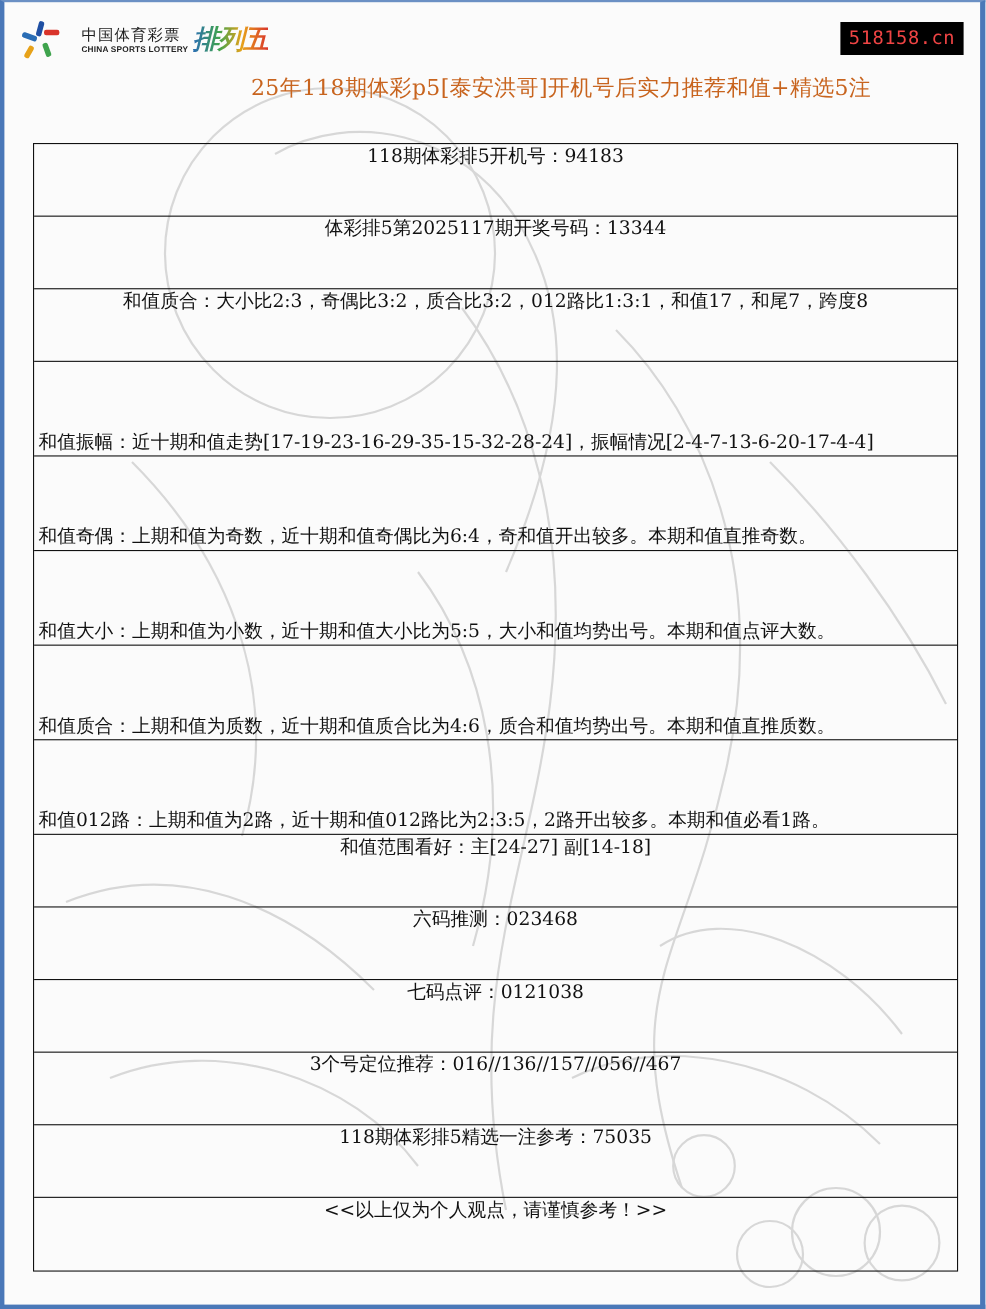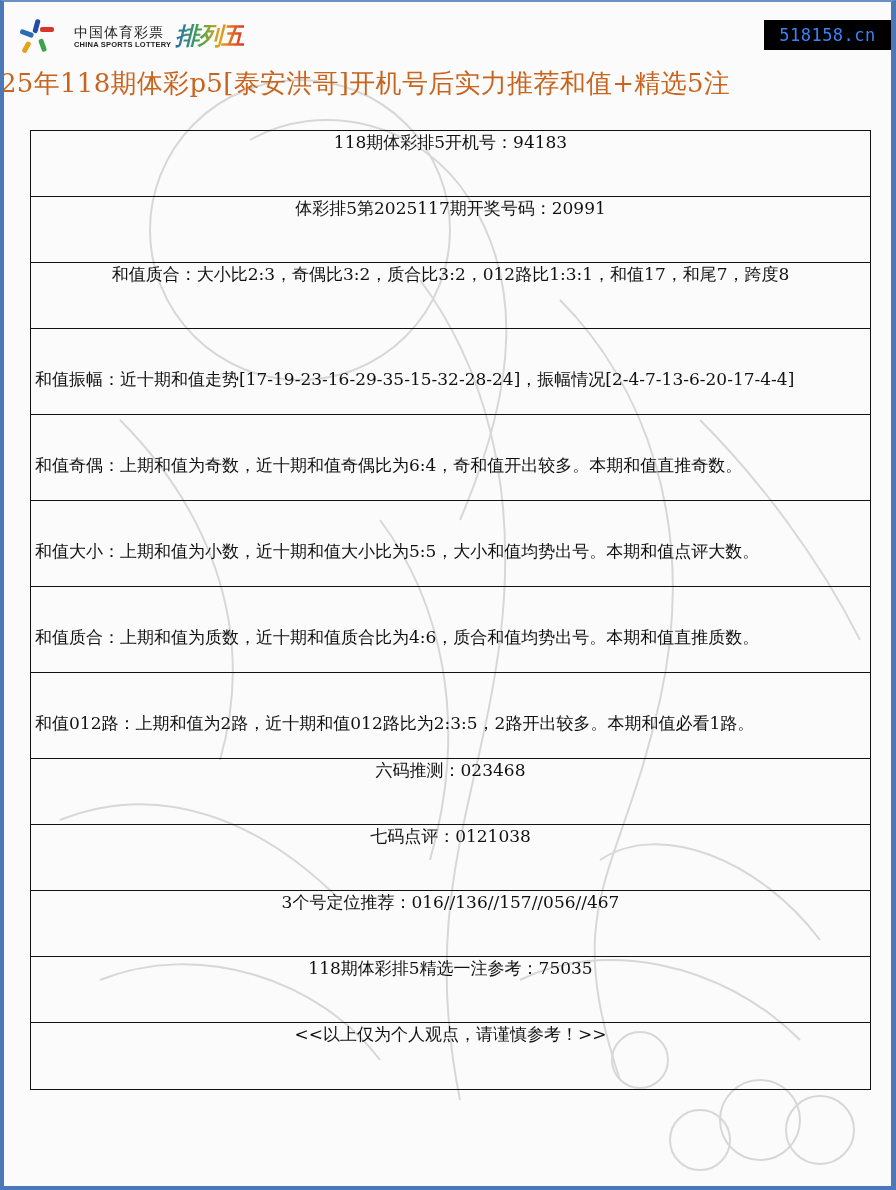--- a/index.html
+++ b/index.html
@@ -31,41 +31,41 @@
     .logo-en {
       font-family: "Liberation Sans", sans-serif; font-size: 7.5px; font-weight: bold; color: #222; letter-spacing: 0.2px;
     }
     .logo-game {
       margin-left: 4px; font-family: "DejaVu Sans", sans-serif; font-weight: bold; font-style: italic;
       font-size: 24px; letter-spacing: -1px; line-height: 30px;
       background: linear-gradient(90deg, #2a6db5 0%, #3fa34d 35%, #e7a21a 65%, #d9342b 100%);
       -webkit-background-clip: text; background-clip: text; color: transparent;
     }
     .site-badge {
-      position: absolute; left: 764px; top: 20px; width: 127px; height: 30px;
-      background: #000; color: #3b82f6; font-family: "DejaVu Sans Mono", monospace;
+      position: absolute; left: 764px; top: 20px; width: 112px; height: 30px;
+      background: #000; color: #ef4444; font-family: "DejaVu Sans Mono", monospace;
       font-size: 17px; line-height: 30px; text-align: center; letter-spacing: 0.5px;
     }
     .title {
-      position: absolute; left: 0; top: 66px; width: 792px; text-align: left;
-      font-size: 26px; color: #c8641e; letter-spacing: 0.3px; white-space: nowrap;
+      position: absolute; left: 0; top: 66px; width: 792px; text-align: right;
+      font-size: 20px; color: #c8641e; letter-spacing: 0.3px; white-space: nowrap;
       font-family: "DejaVu Serif", serif;
     }
     .table {
       position: absolute; left: 30px; top: 130px; width: 841px; z-index: 3;
       border: 1.5px solid #111; box-sizing: border-box;
     }
     .row {
       border-bottom: 1.5px solid #111; box-sizing: border-box;
       display: flex; align-items: flex-start; font-size: 17px; color: #111;
       line-height: 23px; padding: 0 4px;
     }
     .row:last-child { border-bottom: none; }
     .row.center { justify-content: center; text-align: center; height: 66px; }
-    .row.left { height: 86px; align-items: center; padding-top: 16px; }
+    .row.left { height: 86px; align-items: flex-end; padding-top: 16px; }
     .row .txt { word-break: break-all; }
   </style>
 </head>
 <body>
 
 <svg class="bgart" viewBox="0 0 896 1190" xmlns="http://www.w3.org/2000/svg">
   <g fill="none" stroke="#cfcfcf" stroke-width="2" opacity="0.8">
     <circle cx="300" cy="230" r="150"></circle>
     <path d="M250 140 C320 100, 420 120, 470 200 S 520 380, 460 520"></path>
     <path d="M420 280 C480 360, 520 480, 500 640 S 420 900, 460 1100"></path>
@@ -105,41 +105,44 @@
   </div>
   <div class="site-badge">518158.cn</div>
   <div class="title">25年118期体彩p5[泰安洪哥]开机号后实力推荐和值+精选5注</div>
 </div>
 
 <div class="table">
   <div class="row center">
       <span class="txt">118期体彩排5开机号：94183</span>
     </div>
   <div class="row center">
-      <span class="txt">体彩排5第2025117期开奖号码：20991</span>
+      <span class="txt">体彩排5第2025117期开奖号码：13344</span>
     </div>
   <div class="row center">
       <span class="txt">和值质合：大小比2:3，奇偶比3:2，质合比3:2，012路比1:3:1，和值17，和尾7，跨度8</span>
     </div>
   <div class="row left">
       <span class="txt">和值振幅：近十期和值走势[17-19-23-16-29-35-15-32-28-24]，振幅情况[2-4-7-13-6-20-17-4-4]</span>
     </div>
   <div class="row left">
       <span class="txt">和值奇偶：上期和值为奇数，近十期和值奇偶比为6:4，奇和值开出较多。本期和值直推奇数。</span>
     </div>
   <div class="row left">
       <span class="txt">和值大小：上期和值为小数，近十期和值大小比为5:5，大小和值均势出号。本期和值点评大数。</span>
     </div>
   <div class="row left">
       <span class="txt">和值质合：上期和值为质数，近十期和值质合比为4:6，质合和值均势出号。本期和值直推质数。</span>
     </div>
   <div class="row left">
       <span class="txt">和值012路：上期和值为2路，近十期和值012路比为2:3:5，2路开出较多。本期和值必看1路。</span>
     </div>
   <div class="row center">
+      <span class="txt">和值范围看好：主[24-27] 副[14-18]</span>
+    </div>
+  <div class="row center">
       <span class="txt">六码推测：023468</span>
     </div>
   <div class="row center">
       <span class="txt">七码点评：0121038</span>
     </div>
   <div class="row center">
       <span class="txt">3个号定位推荐：016//136//157//056//467</span>
     </div>
   <div class="row center">
       <span class="txt">118期体彩排5精选一注参考：75035</span>

